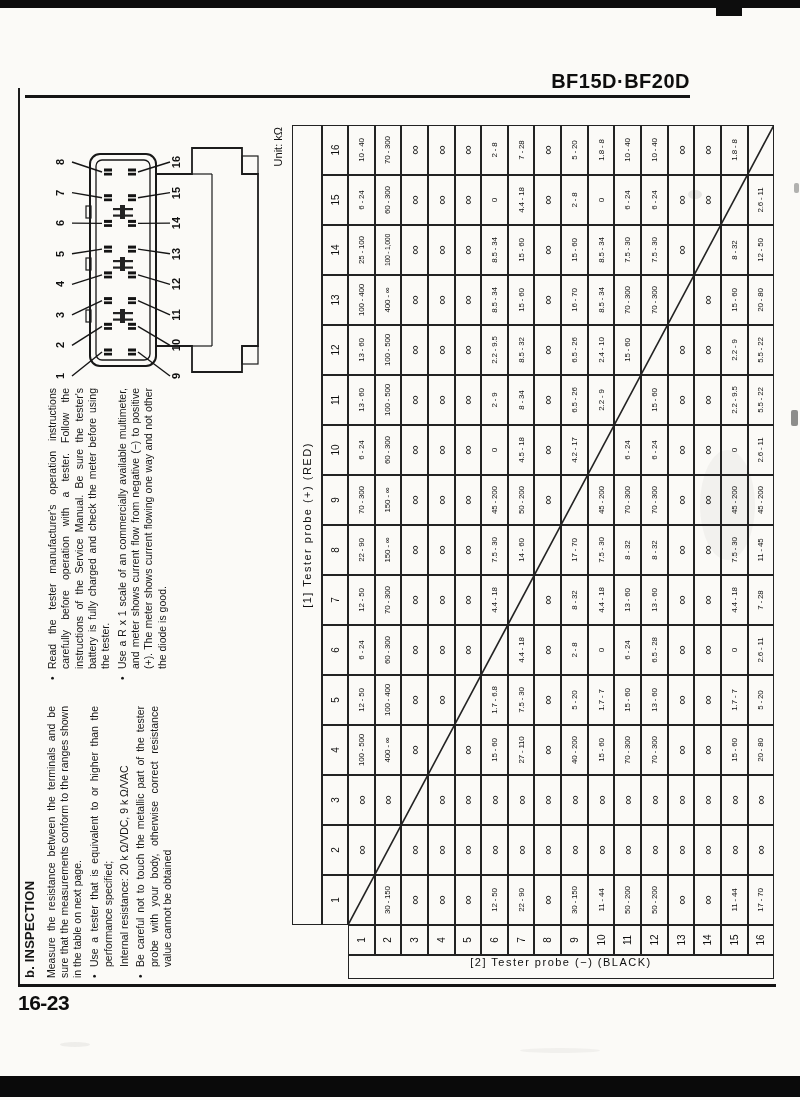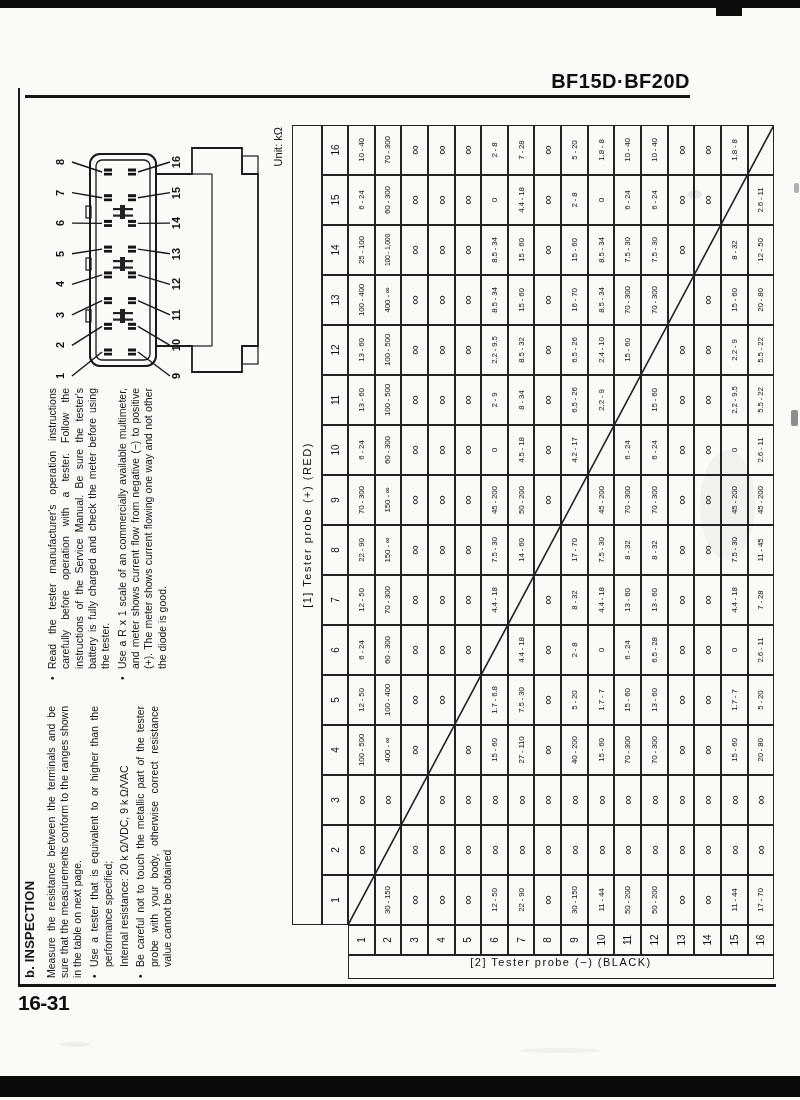--- a/index.html
+++ b/index.html
@@ -57,21 +57,21 @@
 </style>
 </head>
 <body>
 
 <div class="abs bar-top"></div>
 <div class="abs bar-top-notch"></div>
 <div class="abs rule-top"></div>
 <div class="abs model-code">BF15D·BF20D</div>
 <div class="abs vline-left"></div>
 <div class="abs rule-bottom"></div>
-<div class="abs page-num">16-31</div>
+<div class="abs page-num">16-23</div>
 <div class="abs bar-bottom"></div>
 
 <div class="speck" style="left:688px;top:190px;width:14px;height:9px;opacity:.12;"></div>
 <div class="speck" style="left:700px;top:450px;width:55px;height:110px;opacity:.05;"></div>
 <div class="speck" style="left:791px;top:410px;width:7px;height:16px;opacity:.55;border-radius:2px;background:#333;"></div>
 <div class="speck" style="left:794px;top:183px;width:5px;height:10px;opacity:.4;border-radius:2px;background:#444;"></div>
 <div class="speck" style="left:60px;top:1042px;width:30px;height:5px;opacity:.08;"></div>
 <div class="speck" style="left:520px;top:1048px;width:80px;height:5px;opacity:.06;"></div>
 
 <div class="abs connector">

